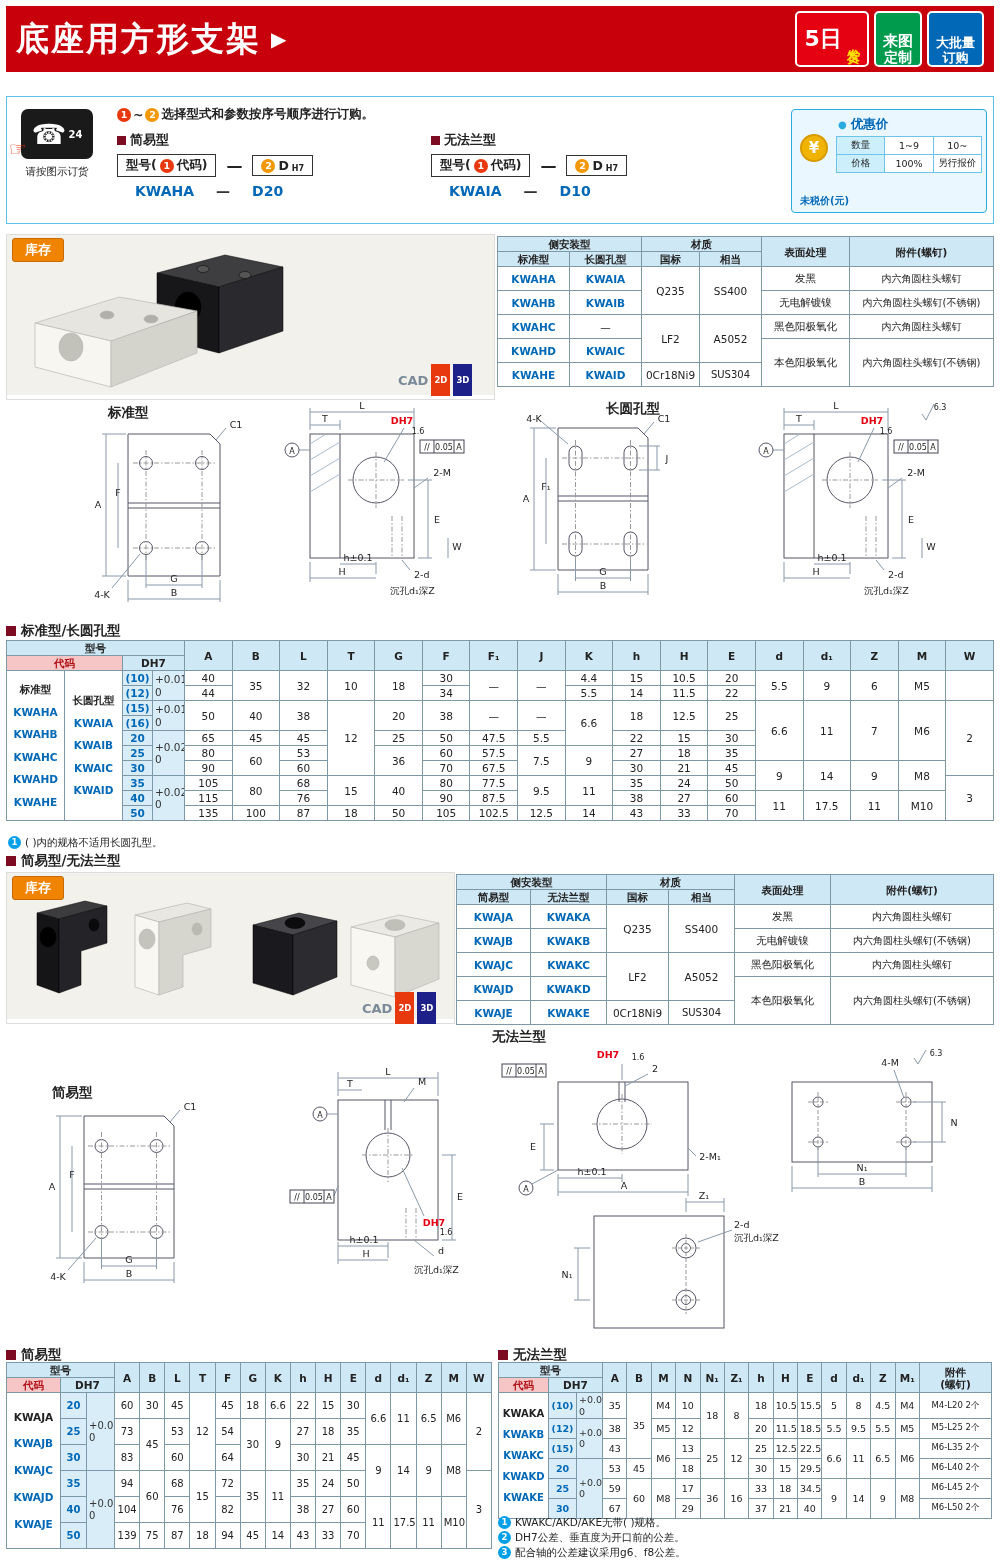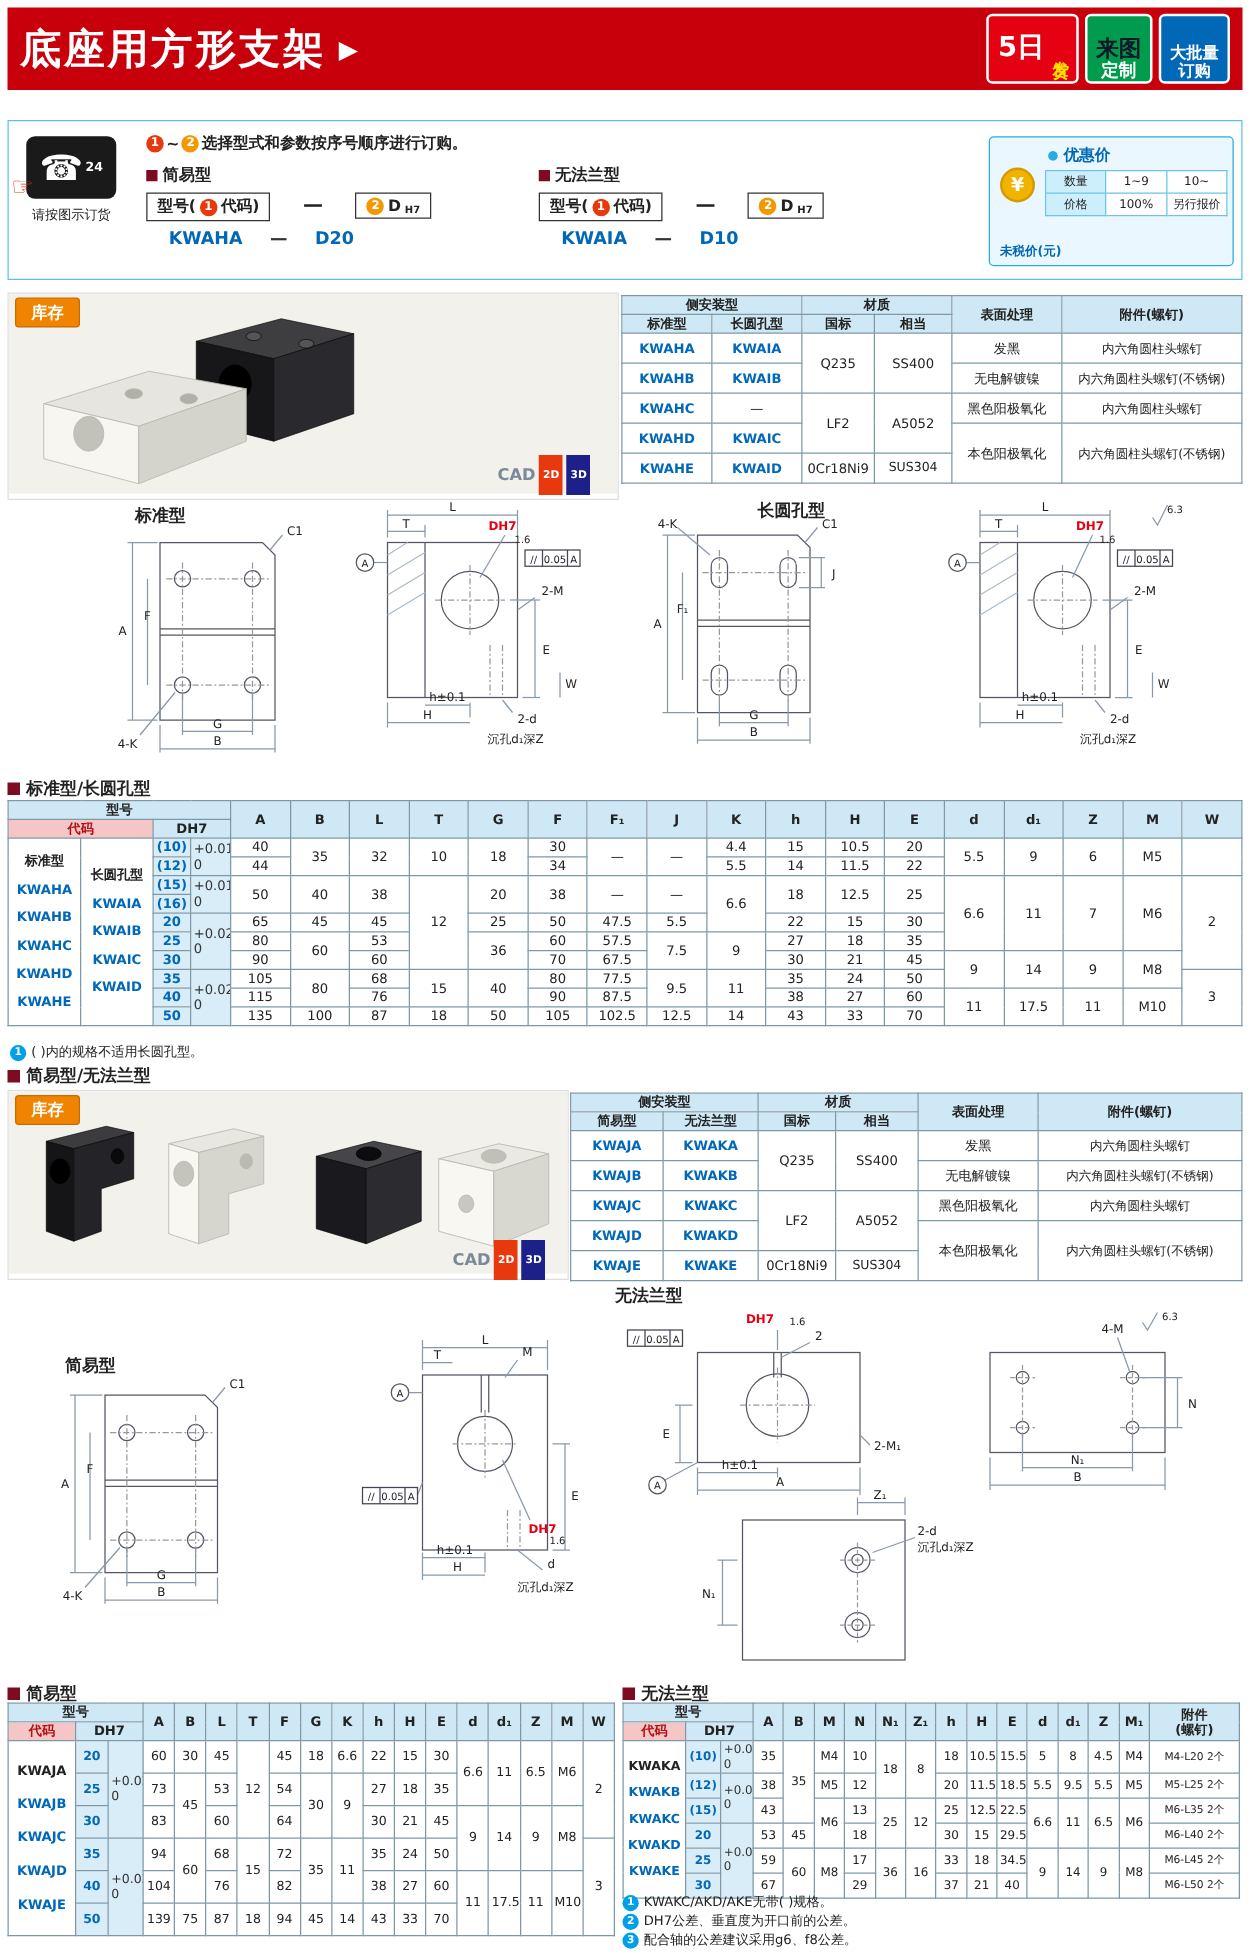--- a/index.html
+++ b/index.html
@@ -11,36 +11,36 @@
 .hdr-title{color:#fff;font-size:33px;font-weight:bold;letter-spacing:2px;white-space:nowrap}
 .hdr-arrow{color:#fff;font-size:20px}
 .hdr-subs{display:flex;flex-direction:column;line-height:1.2;color:#39d6f4;font-weight:bold}
 .hdr-sub1{font-size:18.5px}.hdr-sub2{font-size:15px}
 .hbadges{margin-left:auto;display:flex;gap:5px}
 .hb{height:56px;border:2.5px solid #fff;border-radius:5px;display:flex;flex-direction:column;align-items:center;justify-content:flex-end;font-weight:bold;padding:0 7px;line-height:1.1}
 .hb-del{background:#e50012;flex-direction:row;gap:4px}
 .hb-del .bd1{color:#fff;font-size:22px}
 .hb-del .bd2{color:#ffe100;font-size:13px;writing-mode:vertical-rl}
 .hb-cus{background:#009b4c}
-.hb-cus .bc1{color:#0f172a;font-size:18px}.hb-cus .bc2{color:#fff;font-size:14px}
+.hb-cus .bc1{color:#ffffff;font-size:15px}.hb-cus .bc2{color:#fff;font-size:14px}
 .hb-bulk{background:#0068b7;color:#fff;font-size:13px}
 
 .order{left:6px;top:96px;width:988px;height:128px;border:1.5px solid #5bc2e7;background:#fff}
 .phone{left:14px;top:12px;width:72px;height:50px;background:#1a1a1a;border-radius:7px;display:flex;align-items:center;justify-content:center;color:#fff}
 .ph-glyph{font-size:28px}
 .ph-24{font-size:10px;font-weight:bold;margin-left:2px}
 .hand{left:2px;top:40px;font-size:20px;color:#e8380d;font-weight:bold}
 .ph-cap{left:0;top:68px;width:100px;text-align:center;font-size:10.5px}
 .instr{left:110px;top:9px;display:flex;align-items:center;gap:2px;font-size:12.5px;font-weight:bold}
 .cnum{width:14px;height:14px;border-radius:50%;background:#e8380d;color:#fff;display:inline-flex;align-items:center;justify-content:center;font-size:9.5px;font-weight:bold;flex:none}
 .cnum.c2{background:#f39800}
 .oblock{width:290px}
 .osec{display:flex;align-items:center;gap:4px;font-weight:bold;font-size:13px}
 .sq{width:9px;height:9px;background:#7d0c22;display:inline-block}
-.oline{margin-top:5px;display:flex;gap:26px;align-items:flex-start}
+.oline{margin-top:5px;display:flex;gap:10px;align-items:center}
 .obox{border:1.3px solid #333;padding:2px 8px;font-size:12.5px;font-weight:bold;display:inline-flex;align-items:center;gap:3px;background:#fff}
 .dsub{font-size:8px;margin-top:5px}
 .odash{font-weight:bold}
 .oex{margin-top:6px;color:#0068b7;font-weight:bold;font-size:14px;display:flex;gap:22px;padding-left:18px}
 .oex .odash2{color:#333}
 .pricebox{left:784px;top:12px;width:196px;height:104px;border:1.5px solid #29abe2;background:#eaf7fe;border-radius:4px}
 .coin{left:8px;top:24px;width:28px;height:28px;border-radius:50%;background:#f0b400;border:2px solid #d79b00;color:#fff;font-size:15px;font-weight:bold;display:flex;align-items:center;justify-content:center}
 .ptitle{left:46px;top:6px;display:flex;align-items:center;gap:4px;font-size:12.5px;font-weight:bold;color:#0068b7}
 .pdot{color:#29abe2;font-size:10px}
 .ptable{left:44px;top:26px;width:146px;border-collapse:collapse;font-size:9.5px}

